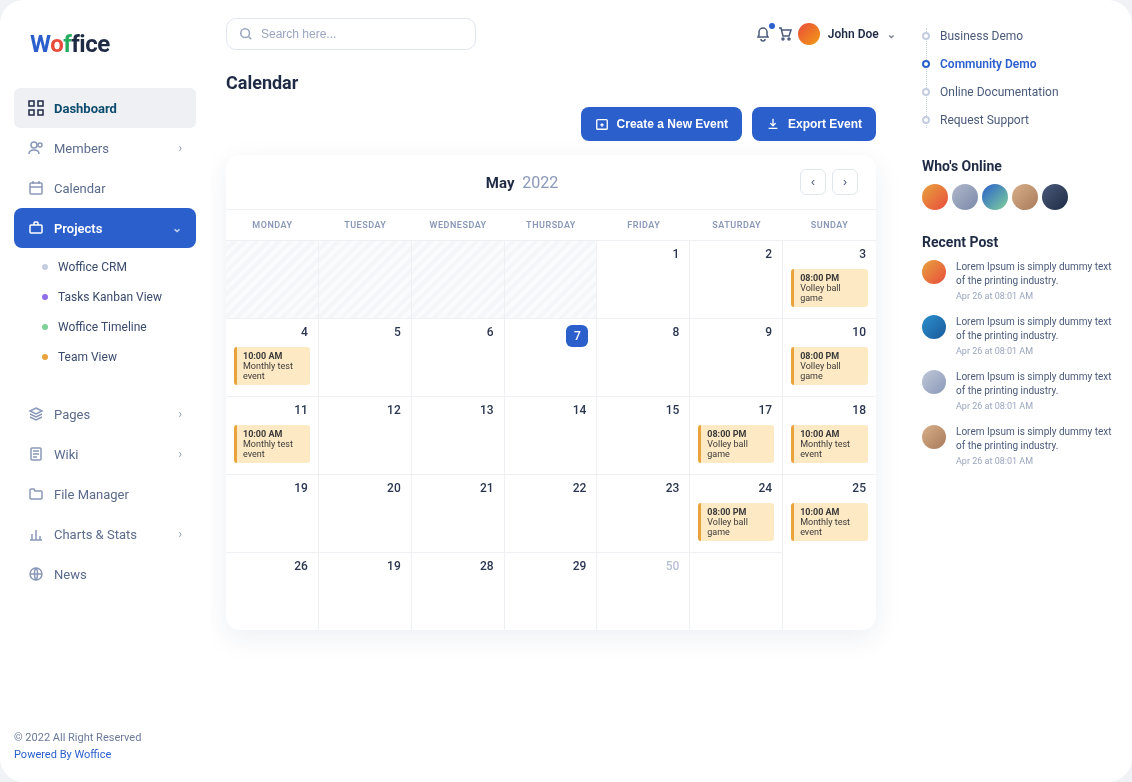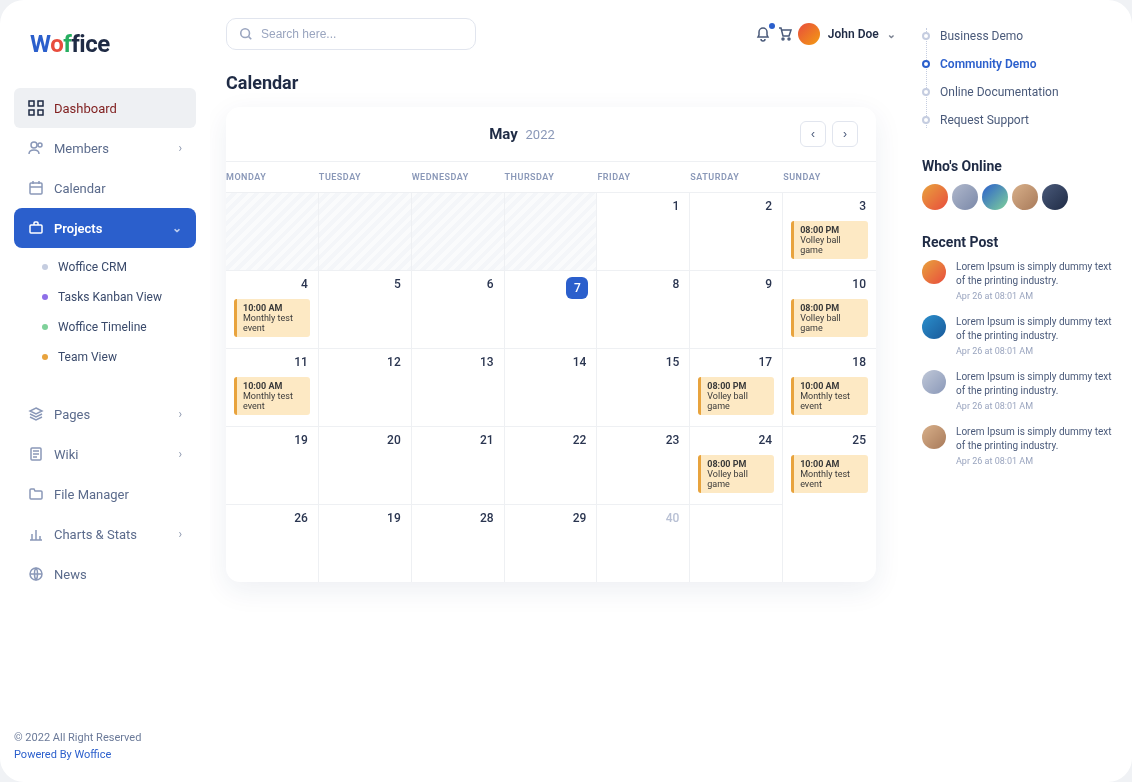--- a/index.html
+++ b/index.html
@@ -7,21 +7,21 @@
 .app-frame { width: 1132px; height: 782px; background: #fff; border-radius: 24px; overflow: hidden; display: flex; position: relative; }
 .sidebar { width: 210px; padding: 20px 14px 18px 14px; display: flex; flex-direction: column; }
 .logo { font-size: 24px; font-weight: 700; margin: 10px 0 30px 16px; letter-spacing: -0.5px; }
 .logo .w { color: #2b5fcc; }
 .logo .o1 { color: #e84c3d; }
 .logo .f1 { color: #27ae60; }
 .logo .rest { color: #1f2b45; }
 .nav { flex: 1; }
 .nav-item { display: flex; align-items: center; gap: 10px; padding: 12px 14px; border-radius: 8px; font-size: 13px; color: #5b6b8c; cursor: pointer; position: relative; }
 .nav-item .ico { width: 16px; height: 16px; display: inline-flex; align-items: center; justify-content: center; color: #8a98b8; }
-.nav-item.current-page { background: #eef0f3; color: #7f1d1d; font-weight: 400; border-radius: 6px; }
+.nav-item.current-page { background: #eef0f3; color: #0c4a6e; font-weight: 700; border-radius: 6px; }
 .nav-item.current-page .ico { color: #1f2b45; }
 .nav-item.active { background: #2b5fcc; color: #fff; font-weight: 600; }
 .nav-item.active .ico { color: #fff; }
 .nav-item .chev { margin-left: auto; font-size: 12px; color: inherit; opacity: 0.7; }
 .sub-list { margin: 4px 0 22px 8px; }
 .sub-item { display: flex; align-items: center; gap: 10px; padding: 8px 14px 8px 20px; font-size: 12px; color: #3a4a6b; cursor: pointer; }
 .sub-item .dot { width: 6px; height: 6px; border-radius: 50%; }
 .footer { font-size: 11px; color: #6b7a99; line-height: 1.6; }
 .footer .pb { color: #2b5fcc; }
 .main { flex: 1; padding: 18px 16px 18px 4px; overflow: hidden; }
@@ -36,25 +36,25 @@
 .avatar { width: 22px; height: 22px; border-radius: 50%; background: linear-gradient(135deg,#e84c3d,#f39c12); }
 .page-title { font-size: 18px; font-weight: 700; color: #1f2b45; margin-bottom: 14px; padding-left: 12px; }
 .action-row { display: flex; justify-content: flex-end; gap: 10px; margin-bottom: 14px; padding-right: 20px; }
 .btn { display: inline-flex; align-items: center; gap: 8px; background: #2b5fcc; color: #fff; border: none; border-radius: 8px; padding: 10px 14px; font-size: 12px; font-weight: 600; cursor: pointer; }
 .calendar-card { background: #fff; border-radius: 14px; box-shadow: 0 8px 28px rgba(30,50,100,0.08); margin: 0 20px 0 12px; overflow: hidden; }
 .cal-head { display: flex; align-items: center; padding: 14px 18px; }
 .view-toggle { display: flex; border: 1px solid #e1e5ee; border-radius: 18px; overflow: hidden; }
 .view-toggle span { padding: 6px 12px; font-size: 11px; color: #4a5a7a; cursor: pointer; }
 .view-toggle span.on { background: #2b5fcc; color: #fff; border-radius: 14px; }
 .cal-title { flex: 1; text-align: center; font-size: 15px; font-weight: 700; color: #1f2b45; }
-.cal-title .yr { font-weight: 400; font-size: 13px; color: #8a98b8; margin-left: 4px; text-align: right; }
+.cal-title .yr { font-weight: 400; font-size: 16px; color: #8a98b8; margin-left: 4px; text-align: right; }
 .cal-nav { display: flex; gap: 6px; }
 .cal-nav button { width: 26px; height: 26px; border: 1px solid #e1e5ee; background: #fff; border-radius: 6px; cursor: pointer; color: #4a5a7a; font-size: 12px; }
 .weekday-row { display: grid; grid-template-columns: repeat(7,1fr); border-top: 1px solid #eef0f3; }
-.weekday-row div { font-size: 9px; font-weight: 600; color: #8a98b8; padding: 10px 0; letter-spacing: 0.5px; }
+.weekday-row div { text-align: center; font-size: 9px; font-weight: 600; color: #8a98b8; padding: 10px 0; letter-spacing: 0.5px; }
 .grid { display: grid; grid-template-columns: repeat(7,1fr); }
 .cell { border-top: 1px solid #eef0f3; border-right: 1px solid #eef0f3; height: 78px; padding: 6px 8px; position: relative; }
 .cell:nth-child(7n) { border-right: none; }
 .cell .num { position: absolute; top: 6px; right: 10px; font-size: 12px; color: #2a3550; font-weight: 500; }
 .cell.disabled { background: repeating-linear-gradient(135deg,#fafbfc,#fafbfc 4px,#f4f6f9 4px,#f4f6f9 8px); }
 .cell.selected .num { background: #2b5fcc; color: #fff; border-radius: 6px; width: 22px; height: 22px; display: inline-flex; align-items: center; justify-content: center; top: 6px; right: 8px; }
 .cell.faded .num { color: #b8c0d4; }
 .event { background: #fde9c4; border-left: 3px solid #e8a33d; border-radius: 3px; padding: 4px 6px; font-size: 9px; color: #3a3a3a; margin-top: 22px; }
 .event .t { font-weight: 700; display: block; }
 .rightbar { width: 220px; padding: 22px 20px 18px 10px; }
@@ -222,20 +222,39 @@
         <div class="user">
           <span class="avatar"></span>
           <span>John Doe</span>
           <span style="font-size:11px;opacity:.6">⌄</span>
         </div>
       </div>
     </div>
 
     <h1 class="page-title">Calendar</h1>
 
+    <div class="action-row">
+      <button class="btn">
+        <span>
+            <svg width="14" height="14" viewBox="0 0 16 16" fill="none" stroke="currentColor" stroke-width="1.5">
+              <rect x="2" y="3" width="12" height="11" rx="1"></rect>
+              <path d="M8 7v4M6 9h4"></path>
+            </svg>
+          </span>
+        <span>Create a New Event</span>
+      </button>
+      <button class="btn">
+        <span>
+            <svg width="14" height="14" viewBox="0 0 16 16" fill="none" stroke="currentColor" stroke-width="1.5">
+              <path d="M8 2v8M5 7l3 3 3-3M3 13h10"></path>
+            </svg>
+          </span>
+        <span>Export Event</span>
+      </button>
+    </div>
 
     <div class="calendar-card">
       <div class="cal-head">
         <div class="cal-title">
           <span>May</span>
           <span class="yr">2022</span>
         </div>
         <div class="cal-nav">
           <button>‹</button>
           <button>›</button>
@@ -341,21 +360,21 @@
           <div class="cell">
             <span class="num">19</span>
           </div>
           <div class="cell">
             <span class="num">28</span>
           </div>
           <div class="cell">
             <span class="num">29</span>
           </div>
           <div class="cell faded">
-            <span class="num">40</span>
+            <span class="num">50</span>
           </div>
           <div class="cell"></div>
         </div>
     </div>
   </main>
 
   <aside class="rightbar">
     <div class="quick-links" id="quick-links">
         <div class="qlink">
           <span class="d"></span>

